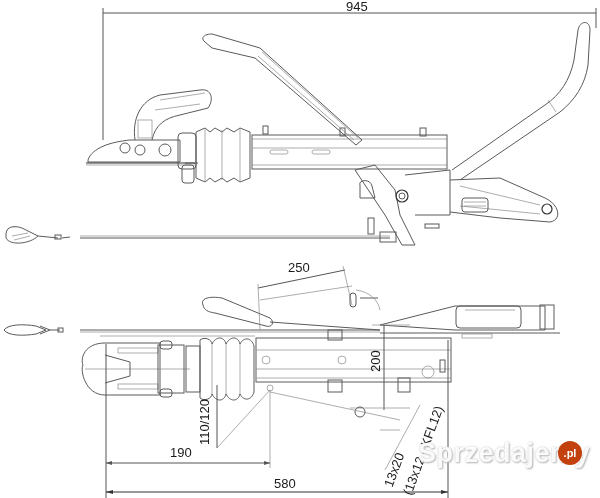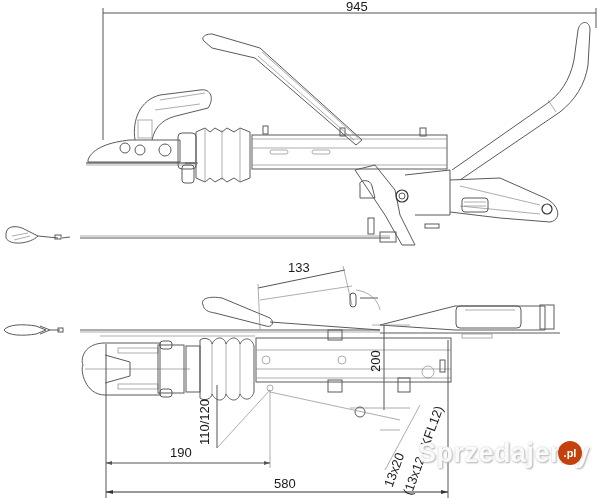--- a/index.html
+++ b/index.html
@@ -198,21 +198,21 @@
     </g>
 
     <g>
       <line class="ln-thin" x1="385" y1="470" x2="420" y2="405"></line>
       <line class="ln-thin" x1="380" y1="430" x2="400" y2="430"></line>
     </g>
   </g>
 </svg>
 
 <div class="dim-label" style="left:346px; top:-1px;">945</div>
-<div class="dim-label" style="left:288px; top:260px;">133</div>
+<div class="dim-label" style="left:288px; top:260px;">250</div>
 <div class="dim-label rot" style="left:368px; top:372px; transform: rotate(-90deg);">200</div>
 <div class="dim-label rot" style="left:197px; top:445px; transform: rotate(-90deg);">110/120</div>
 <div class="dim-label" style="left:170px; top:445px;">190</div>
 <div class="dim-label" style="left:274px; top:476px;">580</div>
 <div class="dim-label rot" style="left:381px; top:484px; transform: rotate(-70deg);">13x20</div>
 <div class="dim-label rot" style="left:400px; top:492px; transform: rotate(-70deg);">(13x12 - KFL12)</div>
 
 <div class="watermark">Sprzedajemy</div>
 <div class="wm-badge">.pl</div>
 

